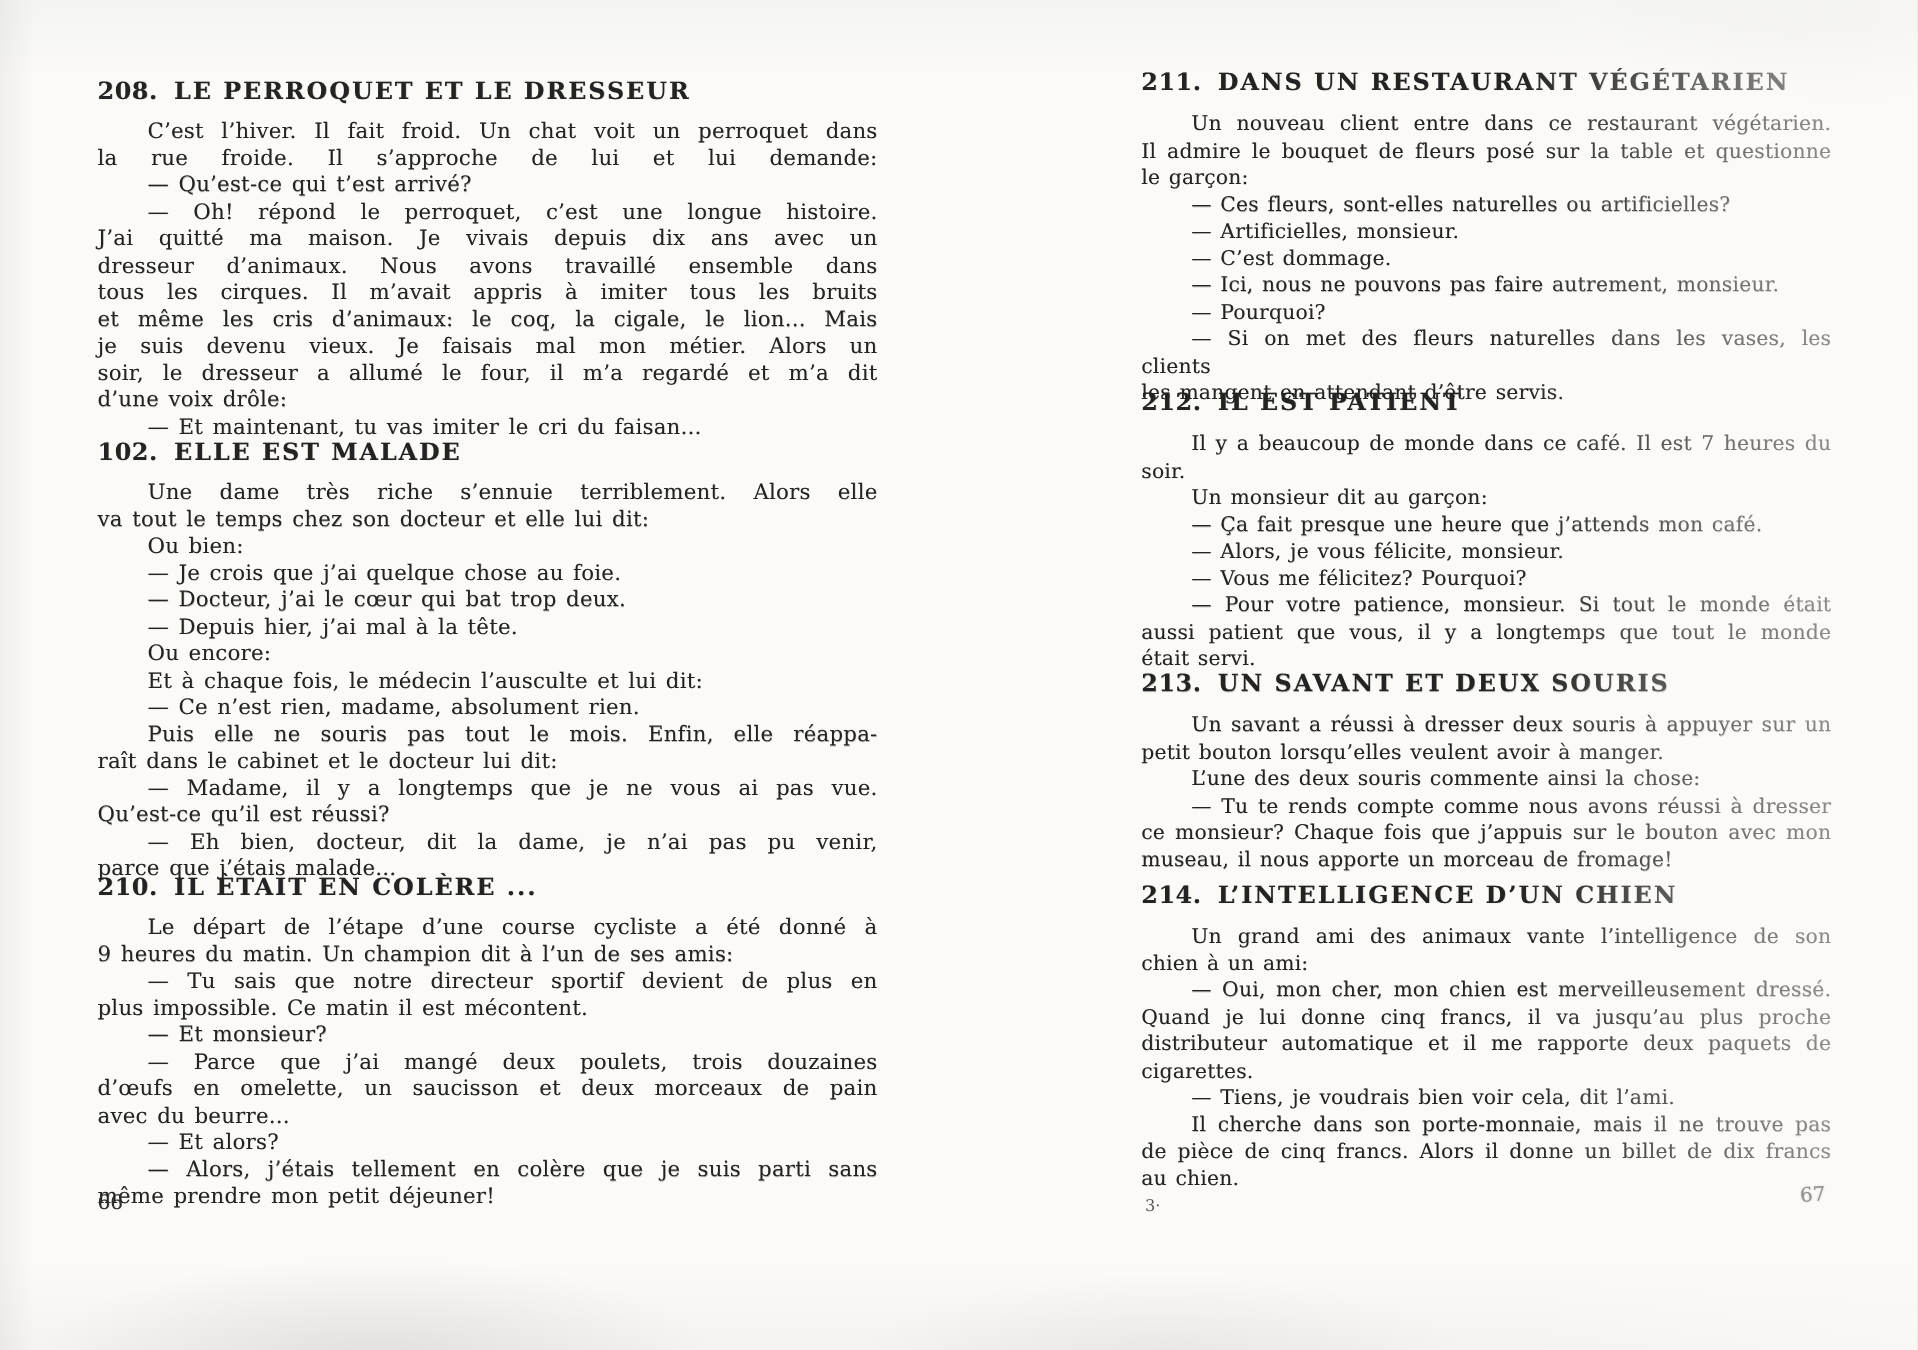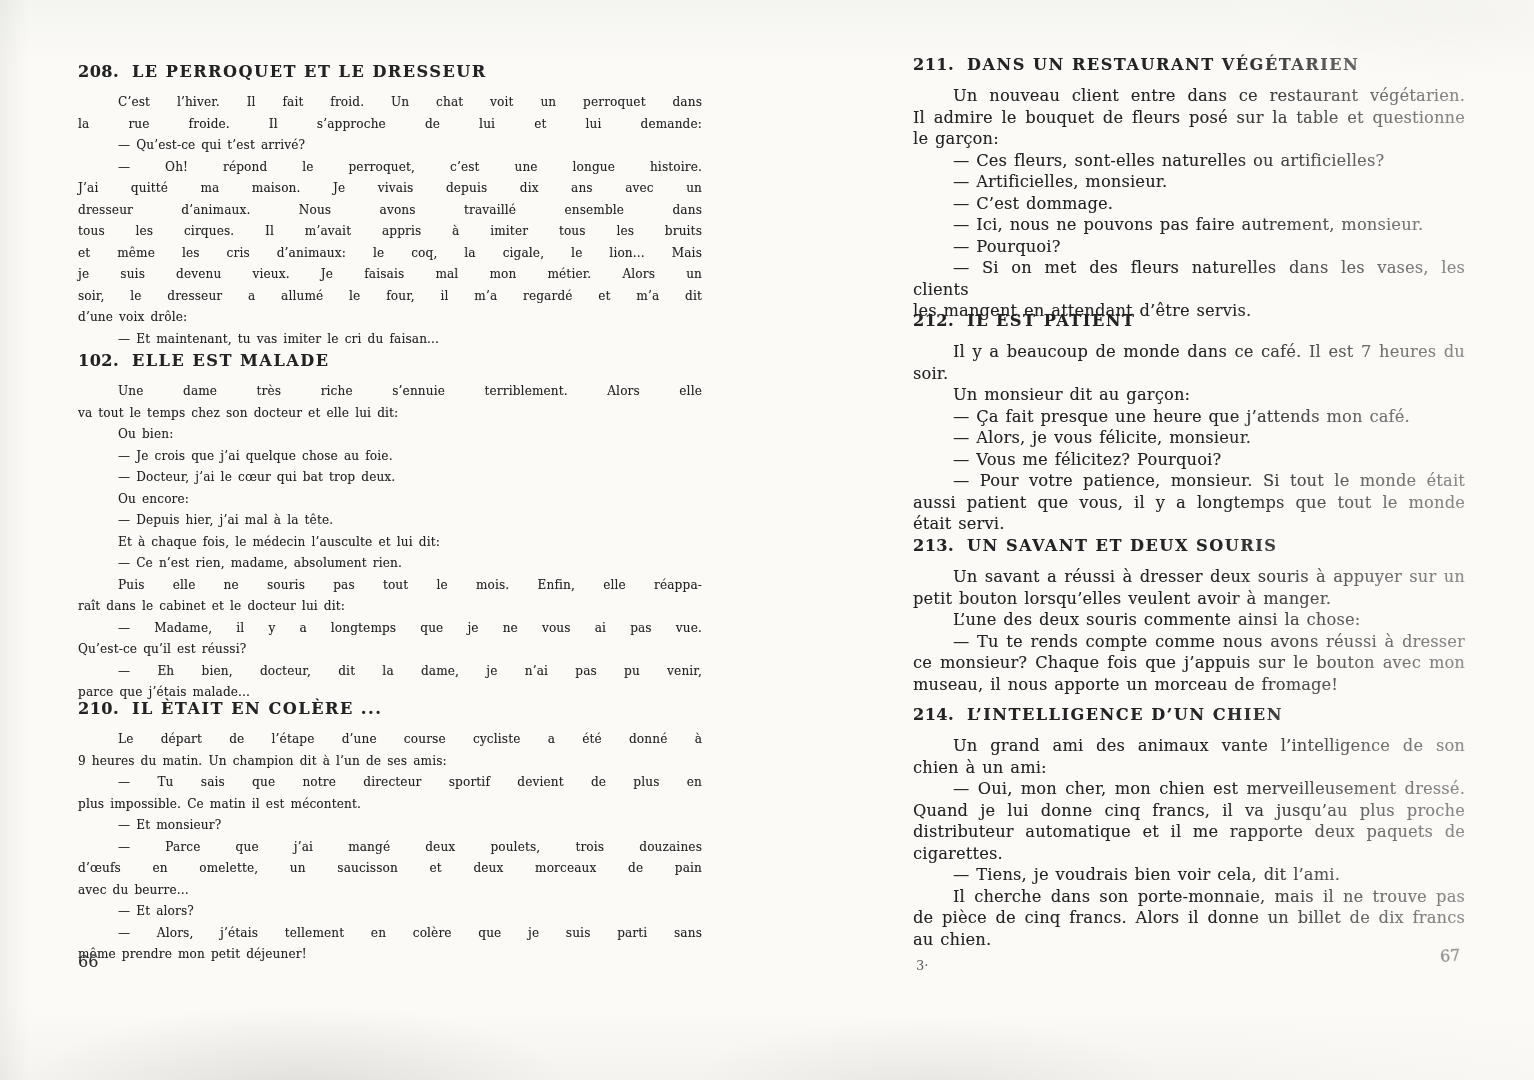--- a/index.html
+++ b/index.html
@@ -18,25 +18,25 @@
   #left-col{left:78px;width:624px;}
   #right-col{left:913px;width:552px;}
   .sec{position:absolute;left:0;right:0;}
   #left-col  .sec:nth-of-type(1){top:62px;}
   #left-col  .sec:nth-of-type(2){top:351px;}
   #left-col  .sec:nth-of-type(3){top:699px;}
   #right-col .sec:nth-of-type(1){top:55px;}
   #right-col .sec:nth-of-type(2){top:311px;}
   #right-col .sec:nth-of-type(3){top:536px;}
   #right-col .sec:nth-of-type(4){top:705px;}
-  .sec-h{margin:0 0 11px 0;font-size:16px;font-weight:bold;white-space:nowrap;
+  .sec-h{margin:0 0 11px 0;font-size:19px;font-weight:bold;white-space:nowrap;
          letter-spacing:0.5px;text-shadow:0.3px 0.3px 0.6px rgba(30,30,30,0.4);}
   .sec-num{margin-right:13px;}
   .sec-title{letter-spacing:1.6px;}
-  .para{font-size:12px;line-height:21.5px;word-spacing:2px;letter-spacing:0.2px;
+  .para{font-size:17px;line-height:21.5px;word-spacing:2px;letter-spacing:0.2px;
         text-shadow:0.3px 0.3px 0.5px rgba(40,40,40,0.32);}
   #right-col .para{font-size:16.2px;word-spacing:1.5px;}
   .jlines{text-align:justify;text-align-last:justify;}
   .flast{text-align:left;}
   .indent{text-indent:40px;}
   .page-num{position:absolute;font-size:16px;color:#2d2d2d;
             text-shadow:0.3px 0.3px 0.6px rgba(40,40,40,0.35);}
   .pn-left{left:78px;top:952px;}
   .pn-right{left:1440px;top:946px;transform:rotate(-4deg);color:#3a3a3a;
             text-shadow:0 0 1.2px rgba(60,60,60,0.8);}
@@ -74,24 +74,24 @@
         <div class="para">
           <div class="flast indent">Ou bien:</div>
         </div>
         <div class="para">
           <div class="flast indent">— Je crois que j’ai quelque chose au foie.</div>
         </div>
         <div class="para">
           <div class="flast indent">— Docteur, j’ai le cœur qui bat trop deux.</div>
         </div>
         <div class="para">
+          <div class="flast indent">— Depuis hier, j’ai mal à la tête.</div>
+        </div>
+        <div class="para">
           <div class="flast indent">Ou encore:</div>
-        </div>
-        <div class="para">
-          <div class="flast indent">— Depuis hier, j’ai mal à la tête.</div>
         </div>
         <div class="para">
           <div class="flast indent">Et à chaque fois, le médecin l’ausculte et lui dit:</div>
         </div>
         <div class="para">
           <div class="flast indent">— Ce n’est rien, madame, absolument rien.</div>
         </div>
         <div class="para">
           <div class="jlines indent">Puis elle ne souris pas tout le mois. Enfin, elle réappa-</div>
           <div class="flast">raît dans le cabinet et le docteur lui dit:</div>

